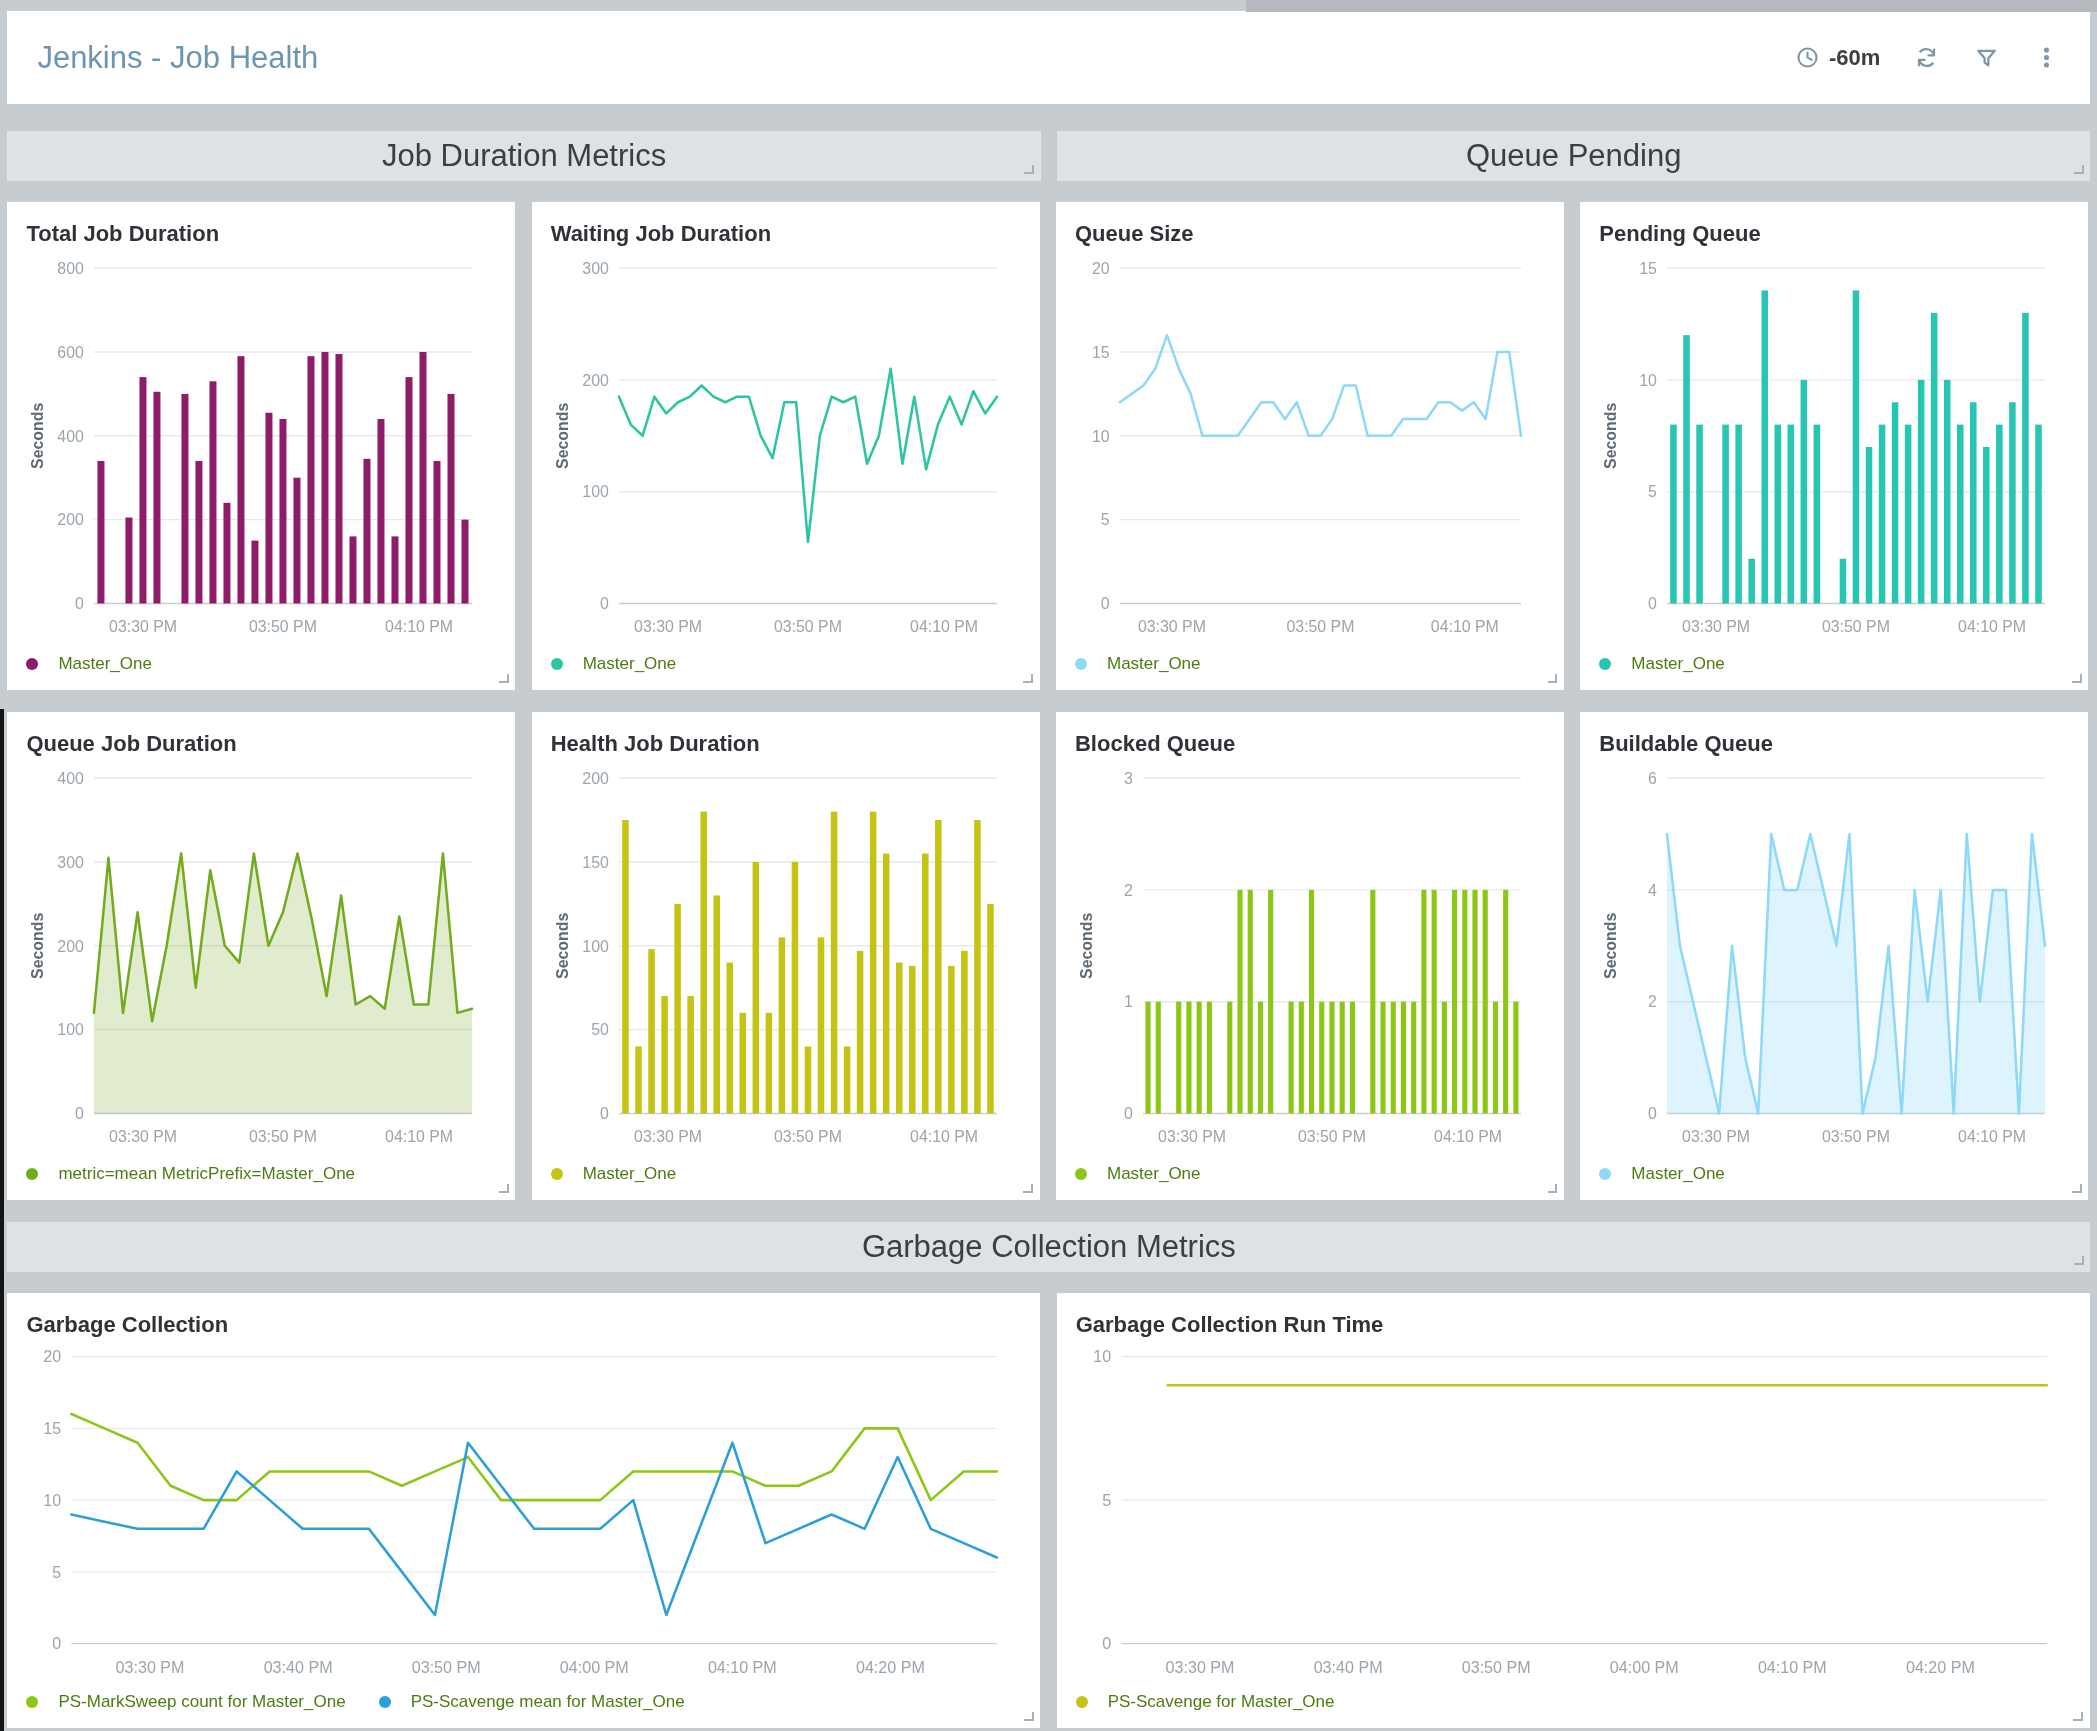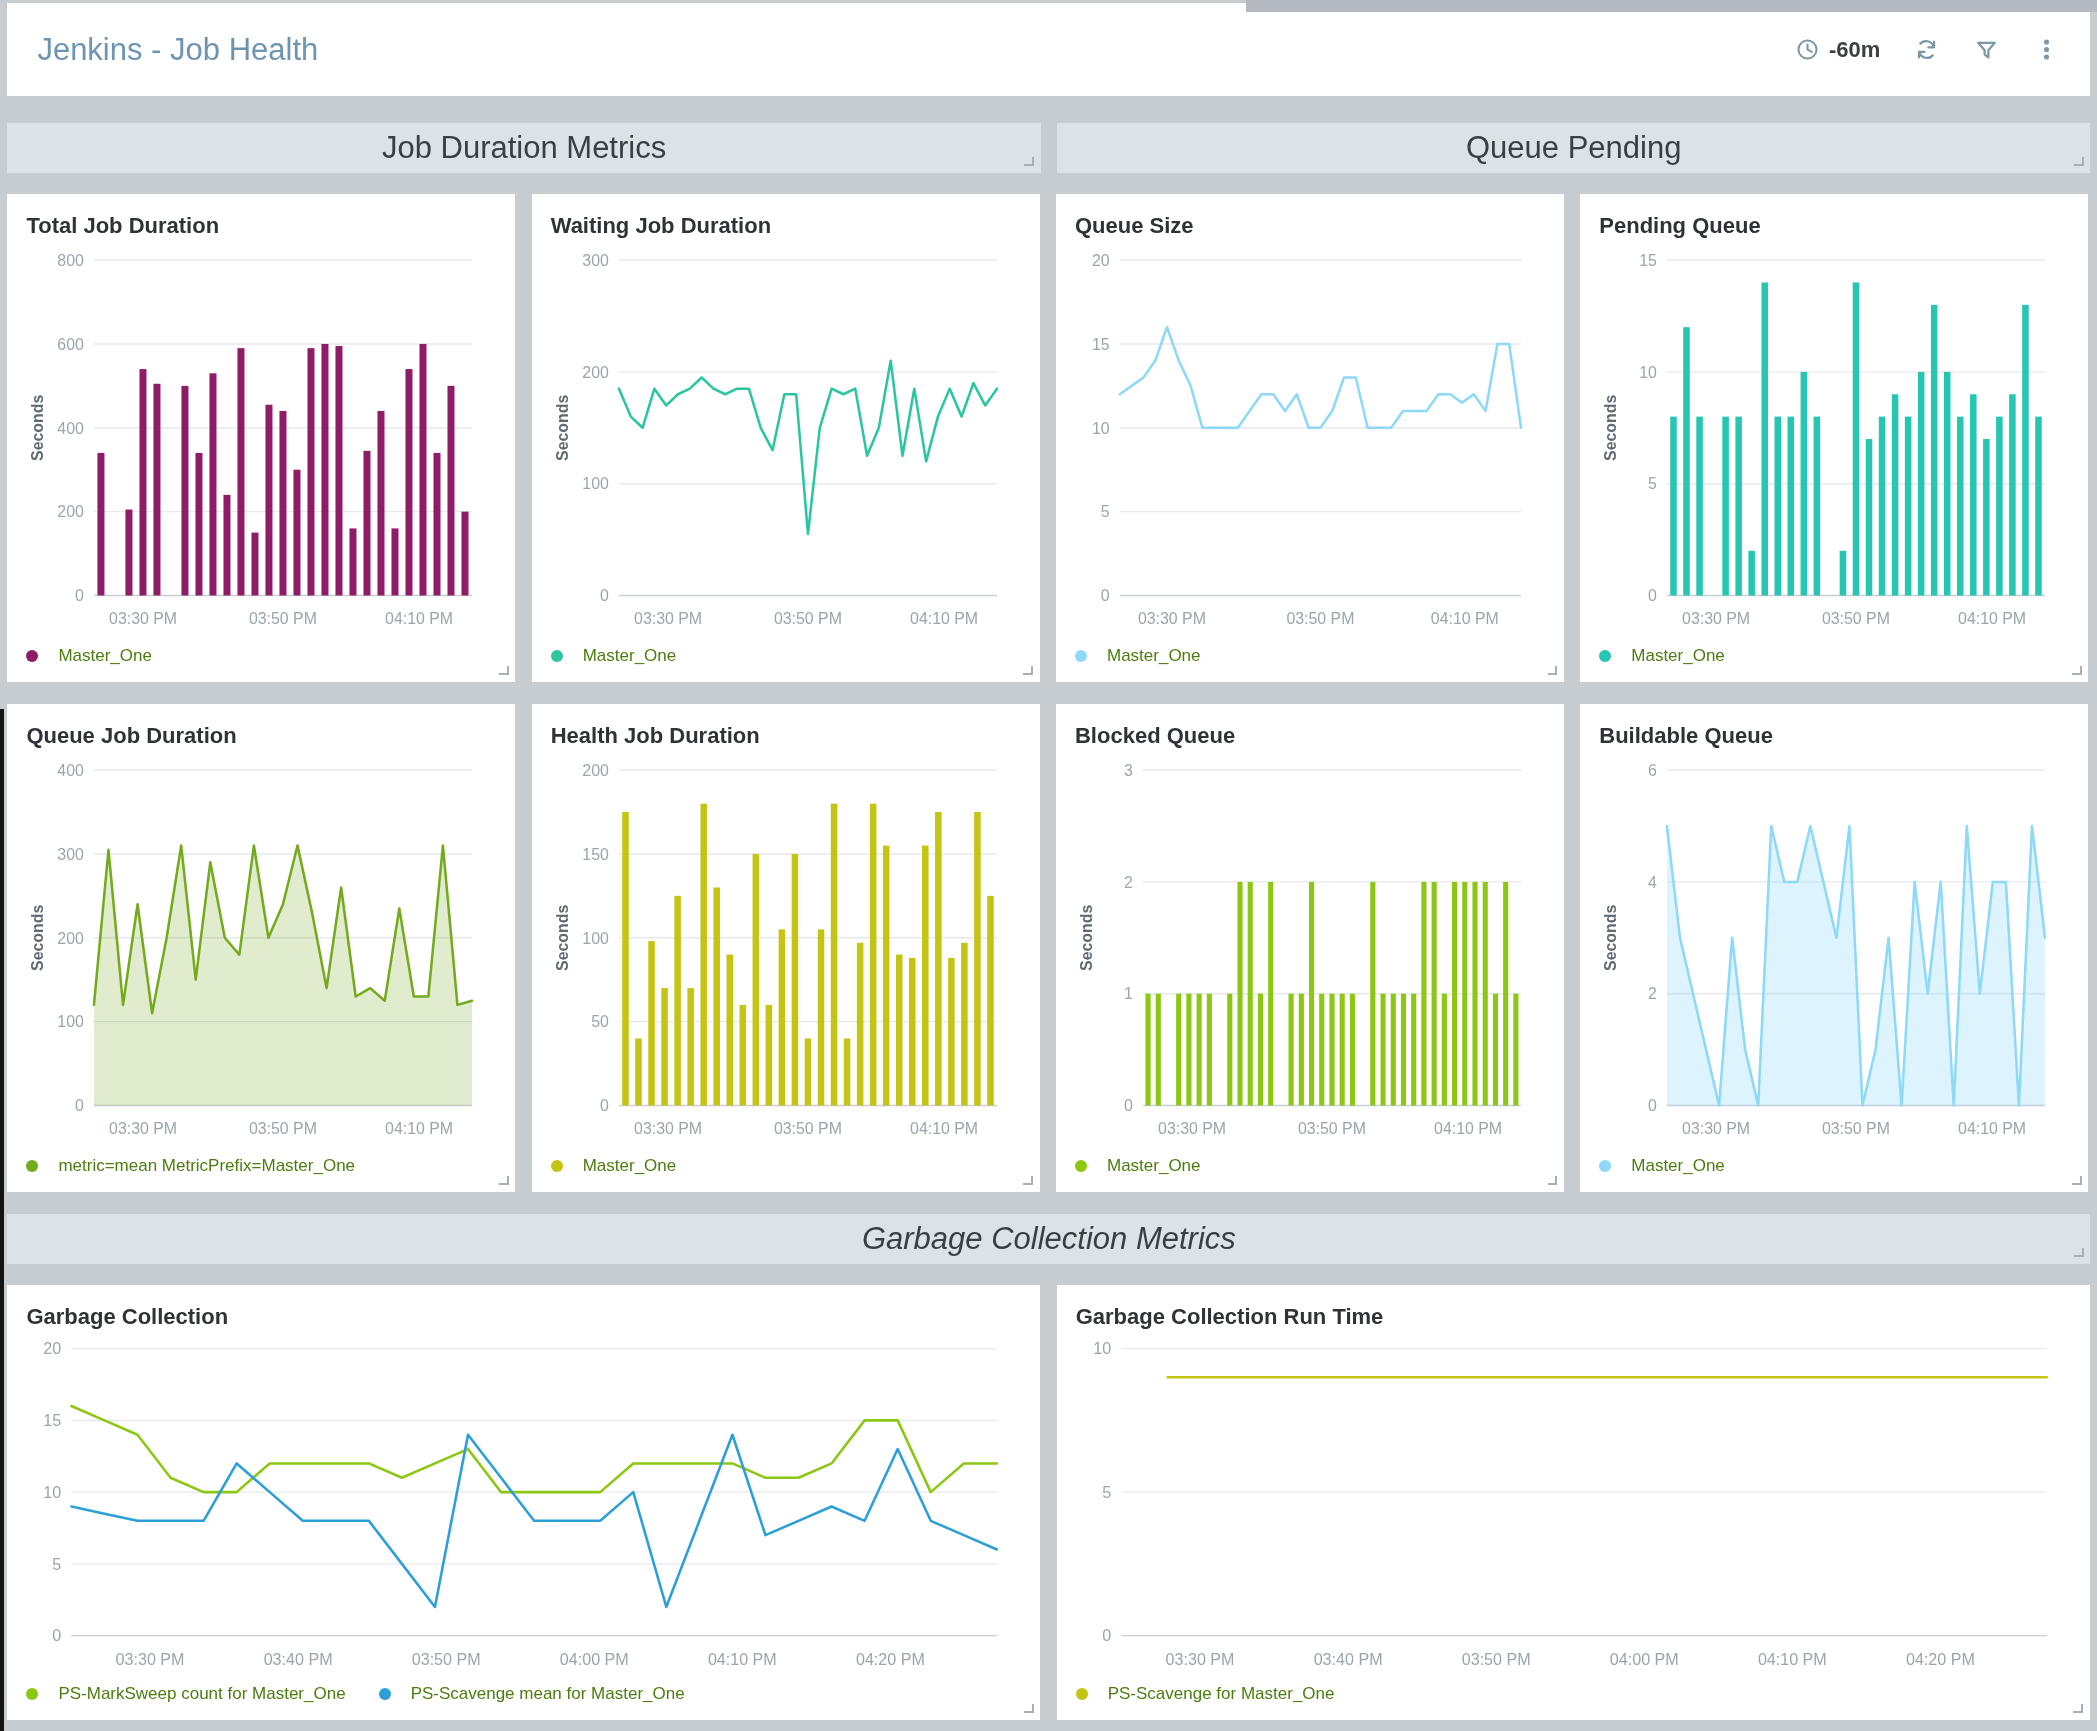--- a/index.html
+++ b/index.html
@@ -8,21 +8,21 @@
     background: #c7ccd1;
     font-family: "Liberation Sans", sans-serif;
     position: relative;
     overflow: hidden;
   }
   svg text { font-family: "Liberation Sans", sans-serif; }
 
   .topstrip { position:absolute; top:0; right:0; width:851px; height:12px; background:#b5bac0; z-index:6; }
   .blackbar { position:absolute; left:0; top:709px; width:4.4px; height:1023px; background:#141414; z-index:6; }
 
-  .wrap { position:absolute; left:7.4px; top:3px; width:2083px; }
+  .wrap { position:absolute; left:7.4px; top:11px; width:2083px; }
 
   .topbar {
     height:93px; background:#ffffff;
     display:flex; align-items:center; justify-content:space-between;
     padding:0 30px;
   }
   .title { color:#6d95b2; font-size:31px; font-weight:400; }
   .topbar-right { display:flex; align-items:center; gap:33px; }
   .time-range { display:flex; align-items:center; gap:9px; color:#3c4043; font-size:22px; font-weight:700; cursor:pointer; }
   .icon { color:#7e97a7; display:block; cursor:pointer; }
@@ -31,21 +31,21 @@
   .section {
     flex:1; height:50px; background:#dde2e7; position:relative;
     display:flex; align-items:center; justify-content:center;
     font-size:31px; color:#3a3f44;
   }
 
   .grid { display:flex; gap:16.3px; }
   .grid.r1 { margin-top:21px; }
   .grid.r2 { margin-top:22px; }
   .grid.r3 { margin-top:21px; }
-  .gc-header { margin-top:22px;font-style:italic; }
+  .gc-header { margin-top:22px; }
 
   .panel {
     background:#ffffff; position:relative;
     padding:19px 30px 9px 19px;
     display:flex; flex-direction:column;
   }
   .grid.r1 .panel, .grid.r2 .panel { width:508px; height:488px; }
   .grid.r3 .panel { width:1033px; height:435px; }
 
   .panel-title { font-size:22px; font-weight:700; color:#2f3337; }

